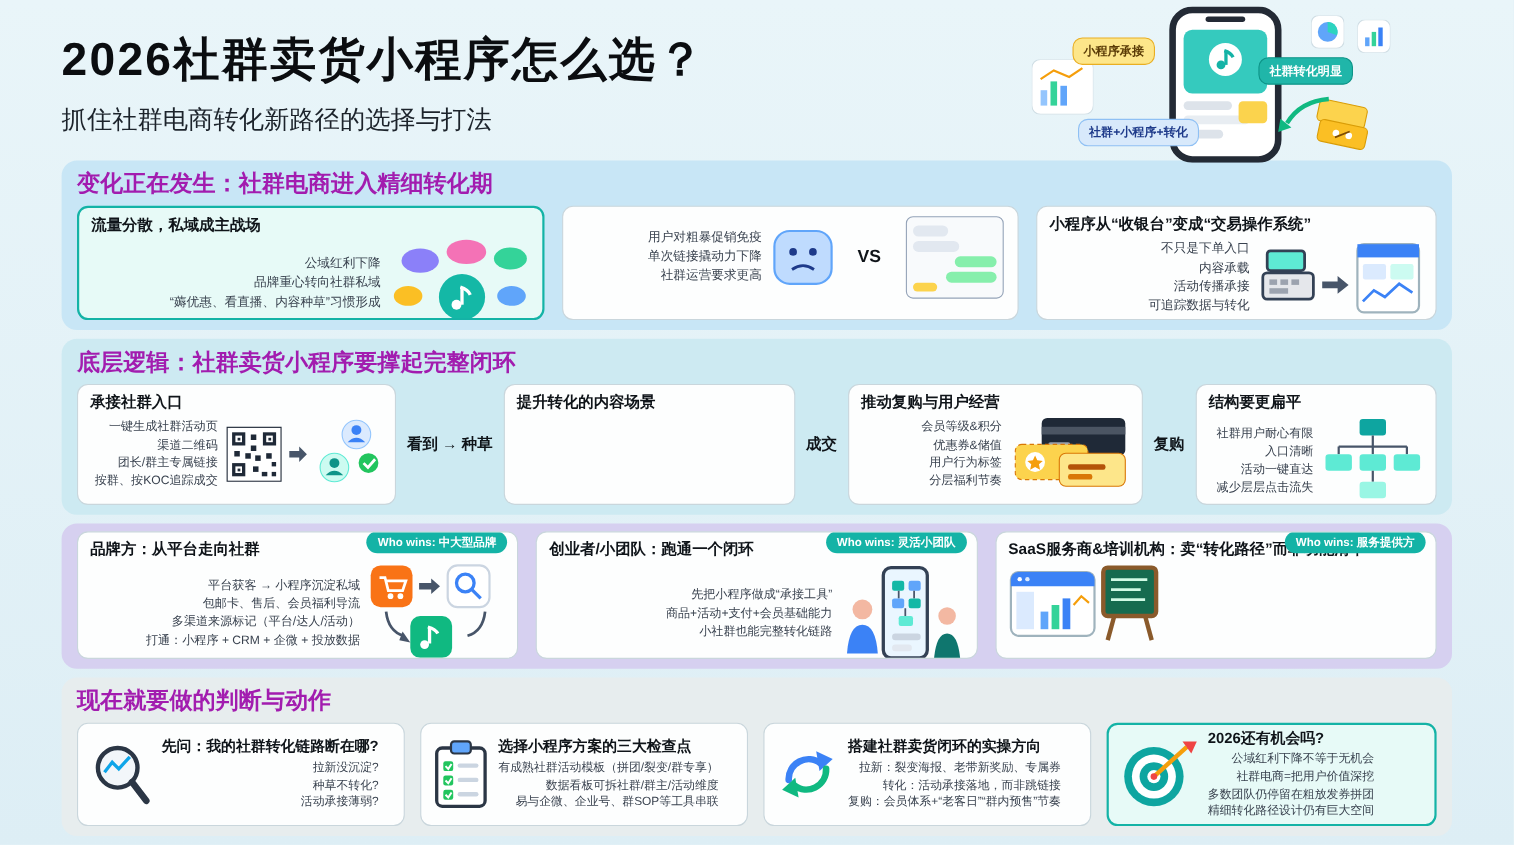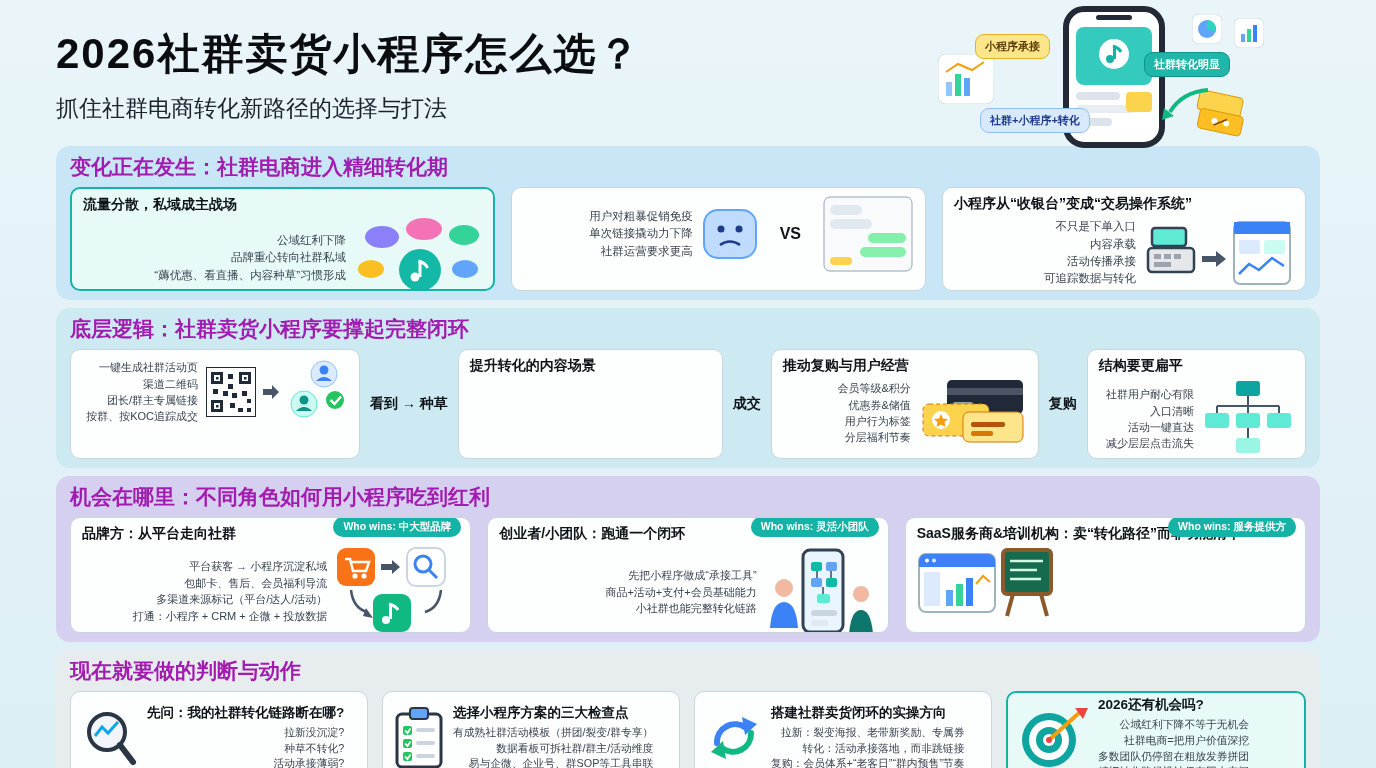--- a/index.html
+++ b/index.html
@@ -200,20 +200,21 @@
           </div>
         </div>
       </article>
     </div>
   </section>
 
   <section class="band band-logic">
     <div class="band-title">底层逻辑：社群卖货小程序要撑起完整闭环</div>
     <div class="cards">
       <article class="card card-l1">
+        <h3>承接社群入口</h3>
         <div class="card-body">
           <div class="bullets">
               <div class="bullet">一键生成社群活动页</div>
               <div class="bullet">渠道二维码</div>
               <div class="bullet">团长/群主专属链接</div>
               <div class="bullet">按群、按KOC追踪成交</div>
             </div>
           <div class="card-illus">
             <svg width="50" height="50">
               <rect width="50" height="50" fill="#fff" stroke="#1f2937" stroke-width="2"></rect>
@@ -318,21 +319,20 @@
               <line x1="46" y1="50" x2="46" y2="60" stroke="#475569" stroke-width="2"></line>
               <rect x="34" y="60" width="24" height="15" rx="3" fill="#99f6e4"></rect>
             </svg>
           </div>
         </div>
       </article>
     </div>
   </section>
 
   <section class="band band-roles">
-    <div class="band-title">机会在哪里：不同角色如何用小程序吃到红利</div>
     <div class="cards">
       <article class="card">
         <div class="who-badge">Who wins: 中大型品牌</div>
         <h3>品牌方：从平台走向社群</h3>
         <div class="card-body">
           <div class="bullets">
               <div class="bullet">平台获客 → 小程序沉淀私域</div>
               <div class="bullet">包邮卡、售后、会员福利导流</div>
               <div class="bullet">多渠道来源标记（平台/达人/活动）</div>
               <div class="bullet">打通：小程序 + CRM + 企微 + 投放数据</div>

